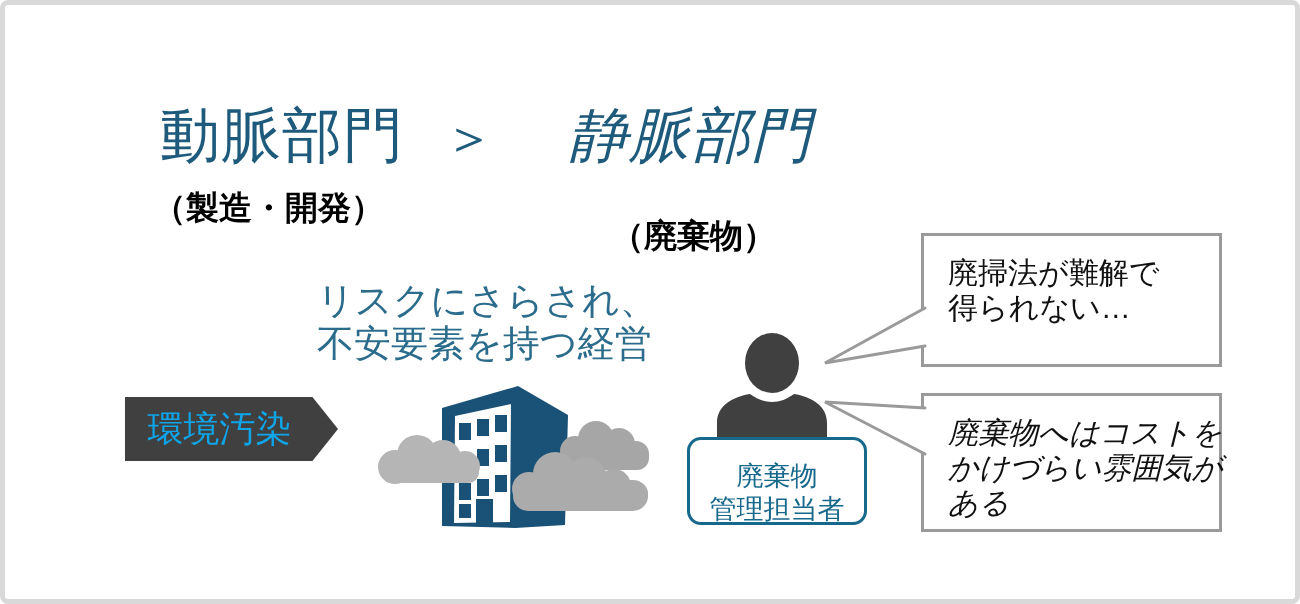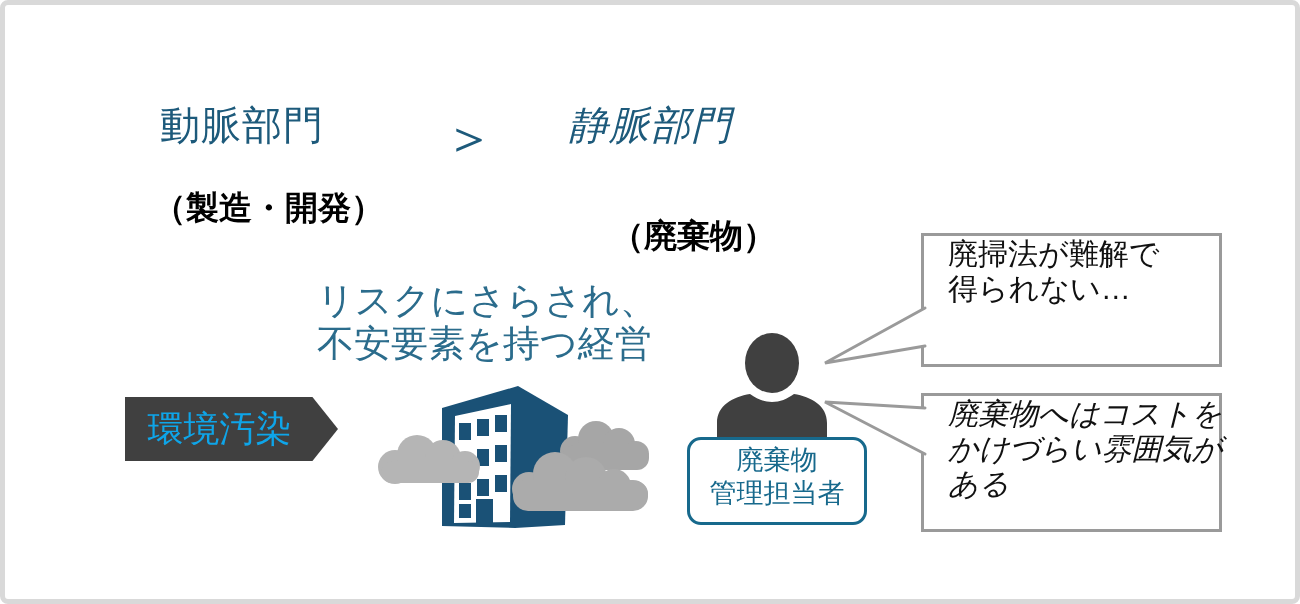--- a/index.html
+++ b/index.html
@@ -8,21 +8,21 @@
     --cloud-light:#b5b5b5; --cloud-mid:#ababab; --cloud-dark:#a6a6a6;
     --slide-border:#d9d9d9; --text-black:#111111; --white:#ffffff;
   }
   *{margin:0;padding:0;box-sizing:border-box;}
   html,body{background:#fff;}
   body{font-family:"Liberation Sans","DejaVu Sans",sans-serif;}
   #slide{
     position:relative;width:1300px;height:604px;background:var(--white);
     border:5px solid var(--slide-border);border-radius:8px;overflow:hidden;
   }
-  .title{position:absolute;color:var(--accent-teal);font-size:40px;line-height:1.1;white-space:nowrap;letter-spacing:1px;}
+  .title{position:absolute;color:var(--accent-teal);font-size:60px;line-height:1.1;white-space:nowrap;letter-spacing:1px;}
   .t-left{left:155px;top:98px;}
   .t-cmp{left:438px;top:104px;font-size:52px;}
   .t-right{left:563px;top:98px;font-style:italic;}
   .subtitle{position:absolute;color:#000;font-weight:bold;font-size:33px;line-height:1.1;white-space:nowrap;text-align:center;}
   .sub-left{left:148px;top:185px;}
   .sub-right{left:606px;top:189px;margin-top:24px;}
   .risk-caption{position:absolute;left:312px;top:274px;width:350px;text-align:left;
     color:var(--risk-teal);font-size:37px;line-height:43px;white-space:nowrap;}
   .hazard-arrow{position:absolute;height:64px;background:var(--dark-gray);
     clip-path:polygon(0 0,88% 0,100% 50%,88% 100%,0 100%);
@@ -33,23 +33,23 @@
   .building-svg{position:absolute;left:360px;top:372px;width:295px;height:180px;}
   .person-svg{position:absolute;left:700px;top:326px;width:140px;height:110px;}
   .navy{fill:var(--building-navy);}
   .face{fill:var(--white);}
   .cloud-l{fill:var(--cloud-light);}
   .cloud-m{fill:var(--cloud-mid);}
   .cloud-d{fill:var(--cloud-dark);}
   .gray-fig{fill:var(--dark-gray);}
   .role-label{position:absolute;left:682px;top:432px;width:180px;height:88px;z-index:3;
     background:var(--white);border:3px solid var(--label-teal);border-radius:14px;
-    color:var(--label-teal);font-size:27px;line-height:33px;text-align:center;padding-top:4px;white-space:nowrap;}
+    color:var(--label-teal);font-size:27px;line-height:33px;text-align:center;padding-top:20px;white-space:nowrap;}
   .bubble{position:absolute;background:var(--white);border:3px solid var(--bubble-border);
-    color:var(--text-black);font-size:30px;line-height:35px;padding:0 6px 0 24px;white-space:nowrap;z-index:1;}
+    color:var(--text-black);font-size:30px;line-height:35px;padding:19px 6px 0 24px;white-space:nowrap;z-index:1;}
   .bubble-law{left:916px;top:228px;width:301px;height:134px;}
   .bubble-cost{left:916px;top:388px;width:301px;height:139px;font-style:italic;}
   .tails-svg{position:absolute;left:0;top:0;width:1290px;height:594px;z-index:5;pointer-events:none;}
   .tail-fill{fill:var(--white);stroke:none;}
   .tail-stroke{fill:none;stroke:var(--bubble-border);stroke-width:3;stroke-linecap:round;}
 </style>
 </head>
 <body>
 
 <div id="slide">

